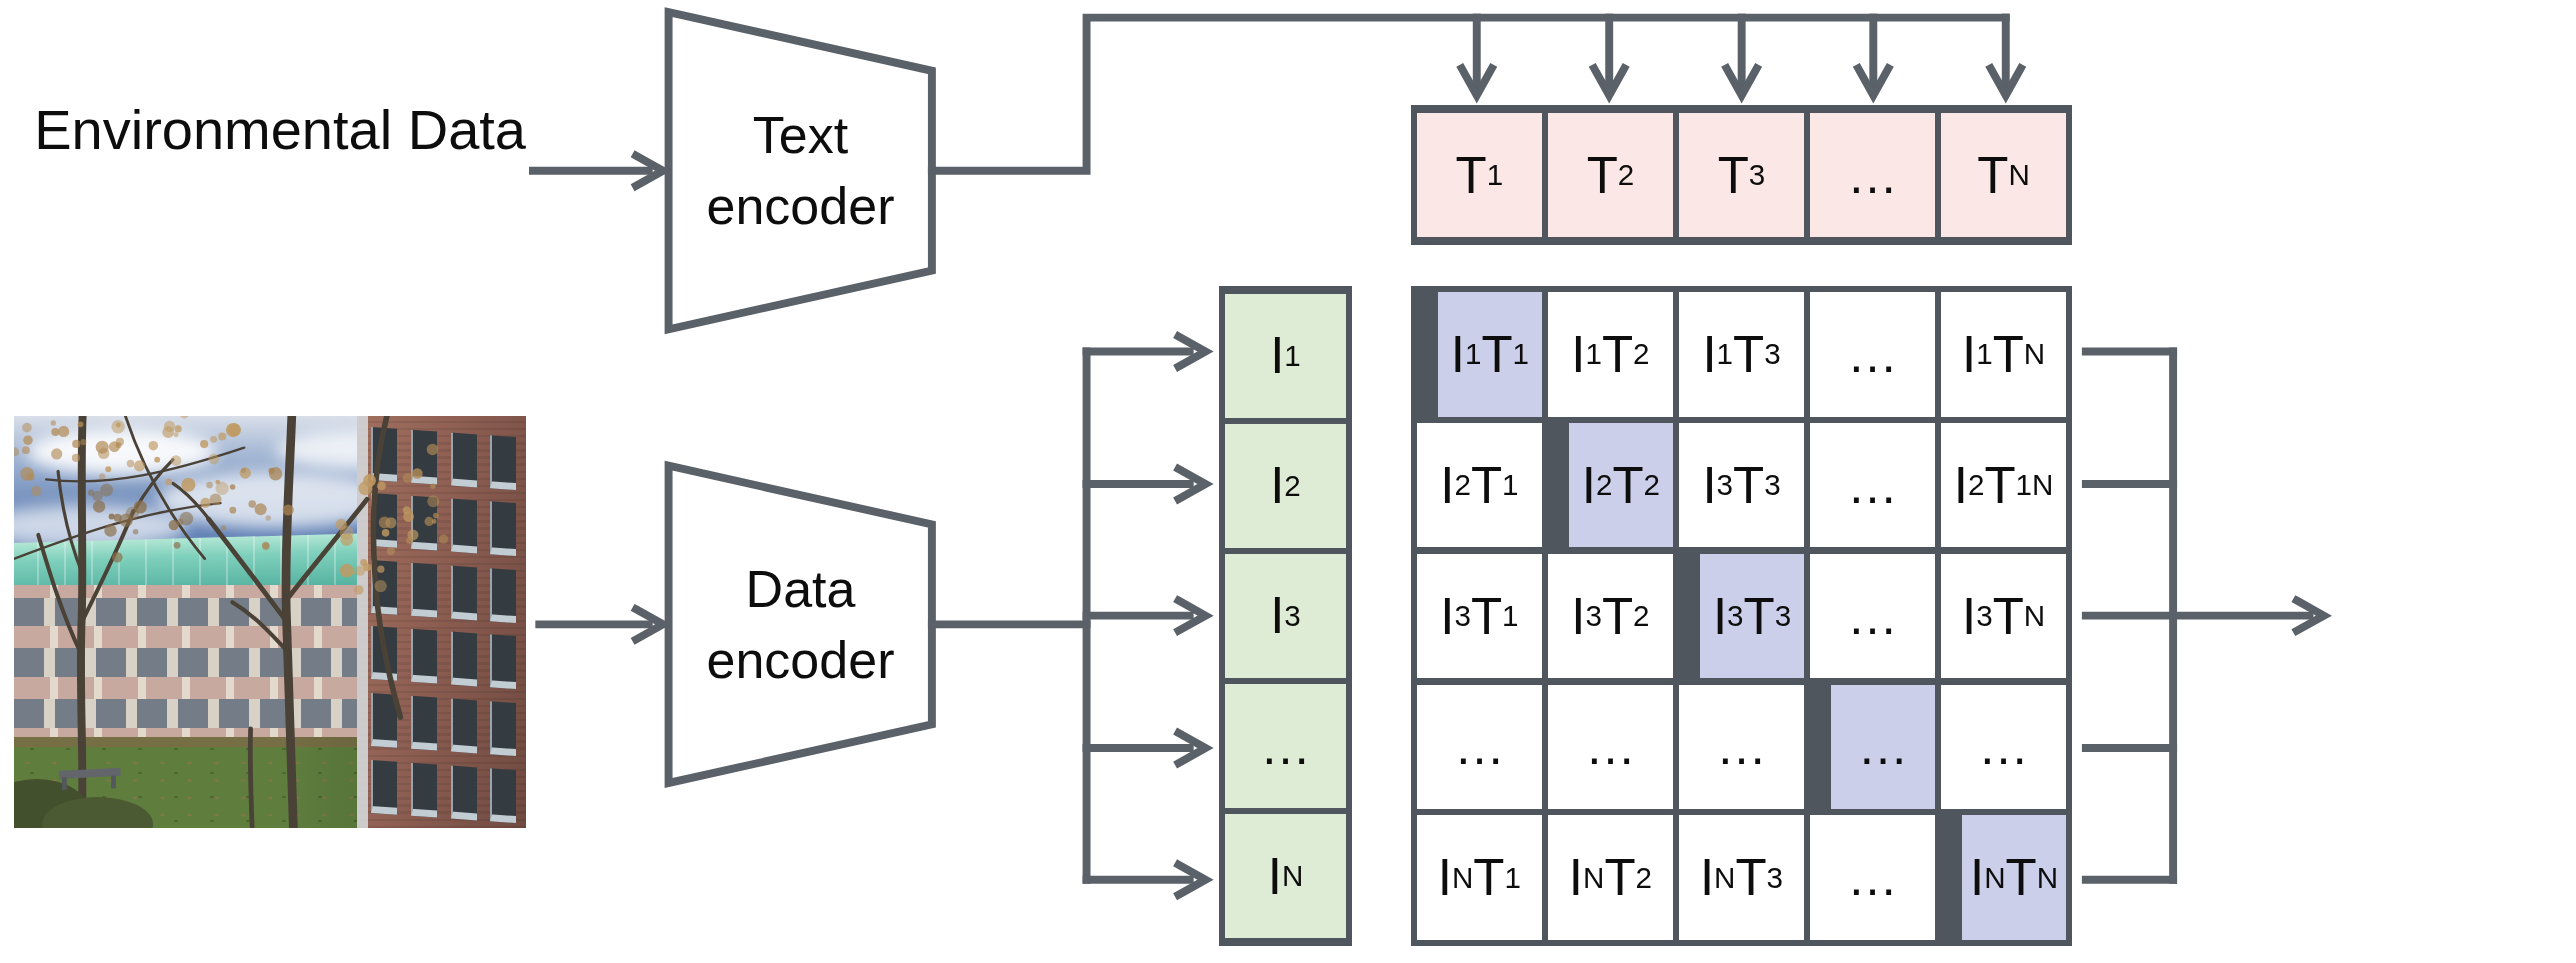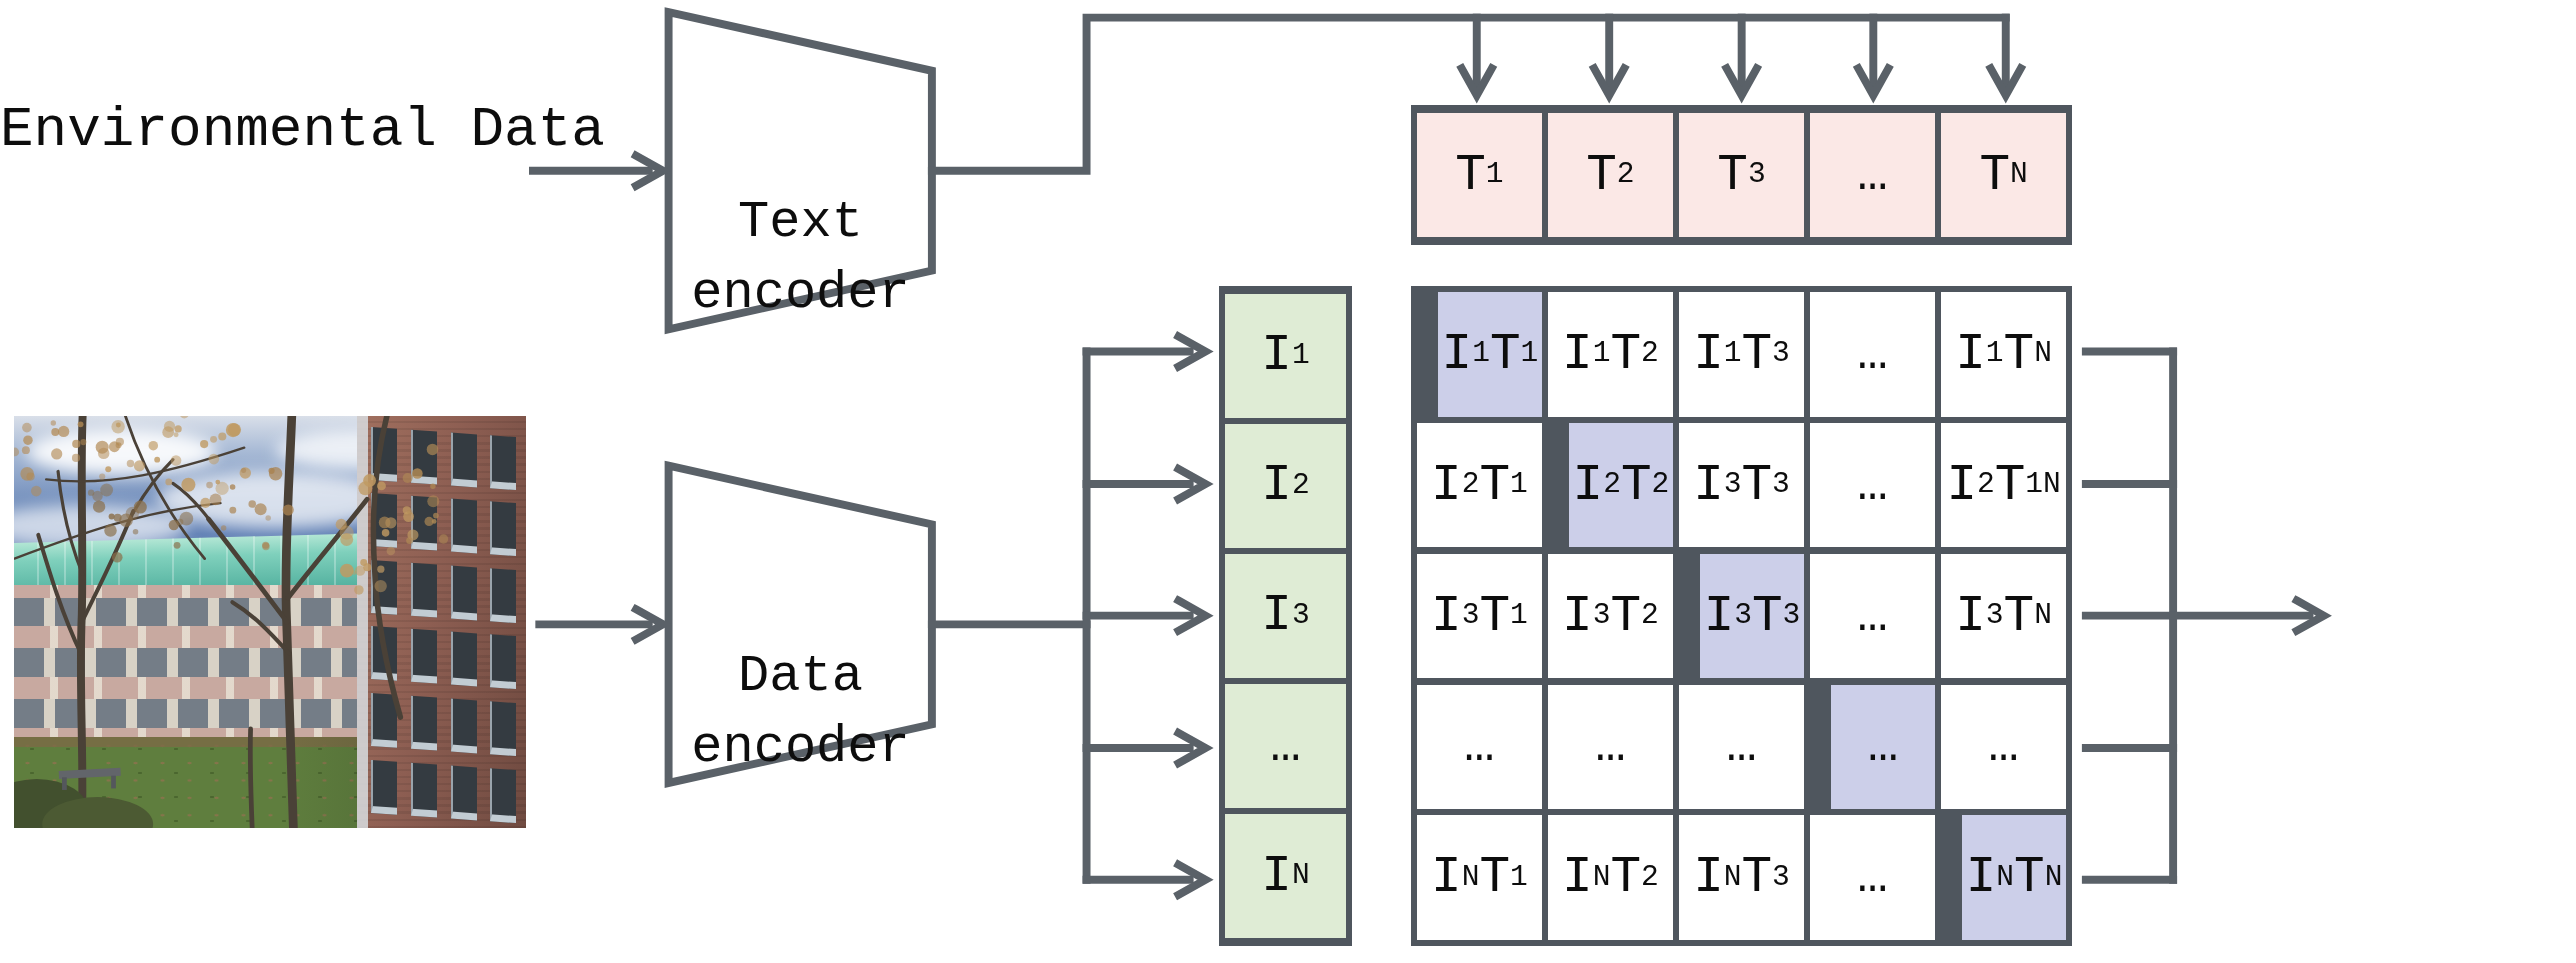--- a/index.html
+++ b/index.html
@@ -1,26 +1,26 @@
 <!DOCTYPE html>
 <html style="--line: #5a6168; --cell-border: #4f565e; --cell-fill: #ffffff; --text-embedding-fill: #fbe8e6; --image-embedding-fill: #dfecd5; --diagonal-highlight-fill: #cccfe9; --label-text: #0d0d0d; --photo-sky: #7d95bf; --photo-roof: #62bcaa; --photo-facade: #c8a9a0; --photo-brick: #8d5e52; --photo-lawn: #5f7e3e;font-size:12.7px"><head>
 <meta charset="utf-8">
 <style>
   html,body{margin:0;padding:0;background:#ffffff;}
   body{width:2576px;height:964px;overflow:hidden;}
   .canvas{position:relative;width:2067px;height:964px;background:#fff;
-          font-family:Liberation Mono, monospace;color:var(--label-text,#0d0d0d);}
+          font-family:Liberation Sans, sans-serif;color:var(--label-text,#0d0d0d);}
   svg.overlay{position:absolute;left:0;top:0;width:2576px;height:964px;}
   .ln{stroke:var(--line);stroke-width:10;fill:none;stroke-linecap:square;}
   .trap{fill:#ffffff;stroke:var(--line);stroke-width:10;stroke-linejoin:miter;}
 
   .env-text{position:absolute;left:0;top:92px;width:526px;text-align:right;
             font-size:56px;line-height:76px;white-space:nowrap;}
   .enc-label{position:absolute;left:669px;width:263px;height:317px;display:flex;flex-direction:column;
-             align-items:center;justify-content:flex-end;font-size:52px;line-height:71px;text-align:center;}
+             align-items:center;justify-content:center;font-size:52px;line-height:71px;text-align:center;}
   .enc-label.text-enc{top:12px;} .enc-label.img-enc{top:466px;}
   .pred-text{position:absolute;left:2349px;top:555px;font-size:54px;line-height:70px;white-space:nowrap;}
 
   .grid{position:absolute;display:grid;background:var(--cell-border);box-sizing:border-box;
         border:6.3px solid var(--cell-border);}
   #t-row{left:1411px;top:105px;width:661px;height:140px;grid-template-columns:repeat(5,1fr);
          gap:6.3px;border-top-width:8.7px;border-bottom-width:8.7px;}
   #i-col{left:1219px;top:286px;width:133px;height:660px;grid-template-rows:repeat(5,1fr);
          gap:6.3px;border-top-width:8.7px;border-bottom-width:8.7px;}
   #matrix{left:1411px;top:286px;width:661px;height:660px;gap:6.3px;

